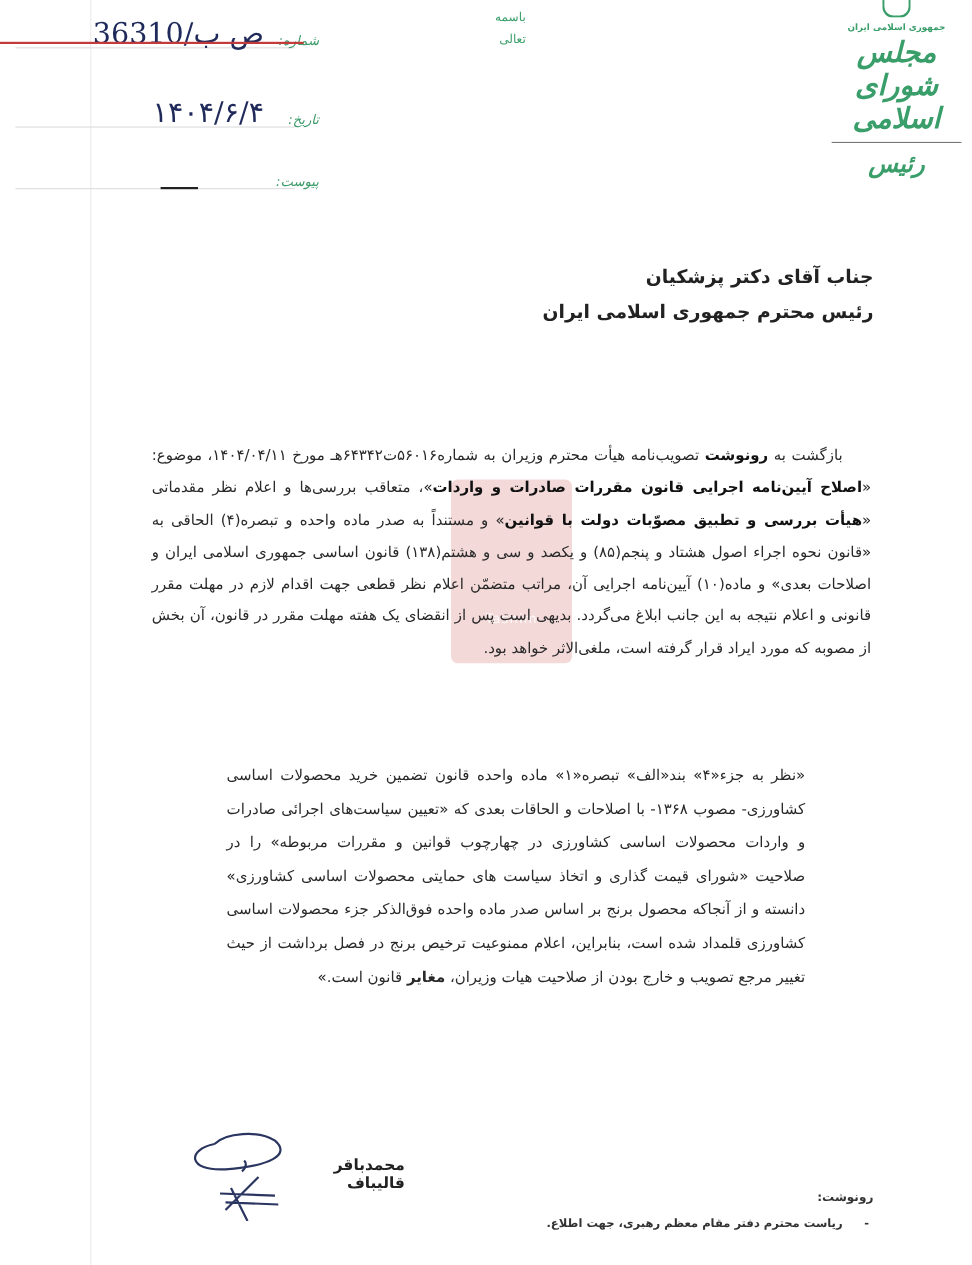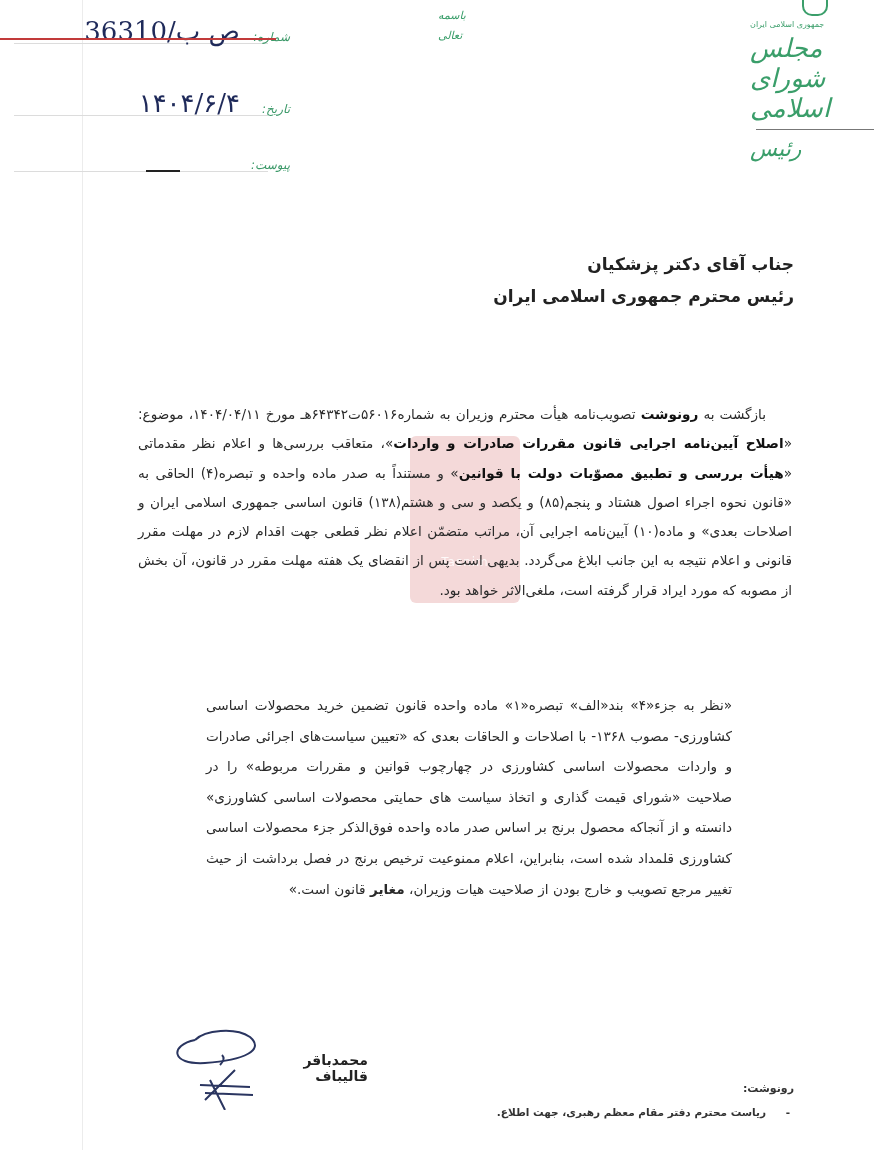--- a/index.html
+++ b/index.html
@@ -35,43 +35,43 @@
       position: absolute; left: 0; top: 38px; width: 276px; height: 2px;
       background: #c23a3a;
     }
     .dash-value {
       position: absolute; left: 146px; top: 170px;
       width: 34px; height: 2px; background: #222;
     }
     
     .bismillah {
       position: absolute; left: 438px; top: 6px; width: 40px; height: 40px;
-      color: #3a9e6a; font-size: 22px; text-align: left;
-      font-family: "DejaVu Serif", serif; font-style: italic;
+      color: #3a9e6a; font-size: 22px; text-align: right;
+      font-family: "DejaVu Serif", serif; 
     }
     .majlis-logo {
       position: absolute; left: 750px; top: 0; width: 130px; height: 155px;
-      text-align: left; color: #3a9e6a; direction: rtl;
+      text-align: center; color: #3a9e6a; direction: rtl; font-weight: bold;
     }
     .majlis-logo .emblem {
       width: 22px; height: 14px; margin: 0 auto;
       border: 2px solid #3a9e6a; border-top: none; border-radius: 0 0 10px 10px;
     }
     .majlis-logo .small { font-size: 8px; margin-top: 4px; }
     .majlis-logo .big {
       font-size: 26px; font-style: italic; font-family: "DejaVu Serif", serif;
       line-height: 30px; margin-top: 4px;
     }
     .majlis-logo .hr { height: 1px; background: #777; margin: 6px 6px; }
     .majlis-logo .title { font-size: 22px; font-style: italic; font-family: "DejaVu Serif", serif; }
 
     
     .rtl { direction: rtl; text-align: right; }
     .addressee {
-      position: absolute; right: 90px; top: 248px; width: 500px;
+      position: absolute; right: 90px; top: 236px; width: 500px;
       font-weight: bold; font-size: 17px; line-height: 32px;
       color: #222;
     }
     .greeting {
       position: absolute; right: 90px; top: 343px; width: 300px;
       font-size: 14px; color: #333;
     }
     .main-para {
       position: absolute; right: 92px; left: 102px; top: 400px;
       font-size: 13.6px; line-height: 29.3px; text-align: justify;

